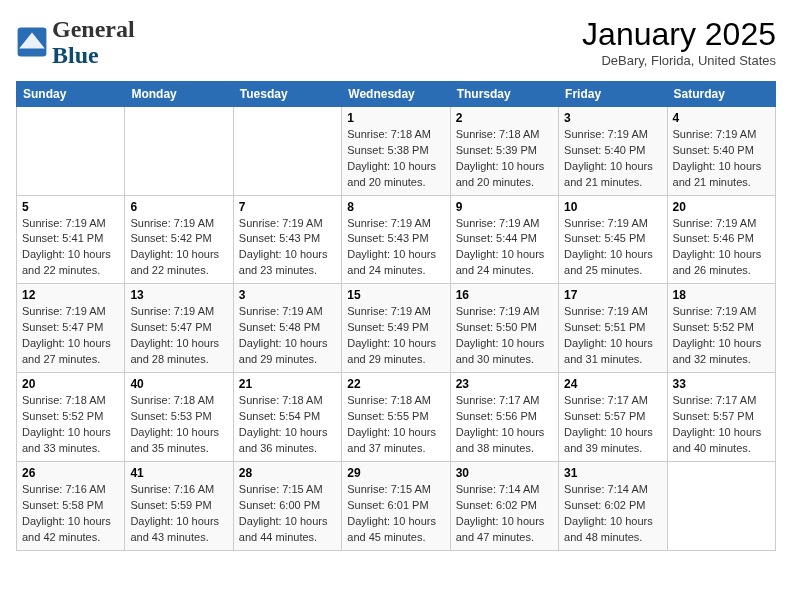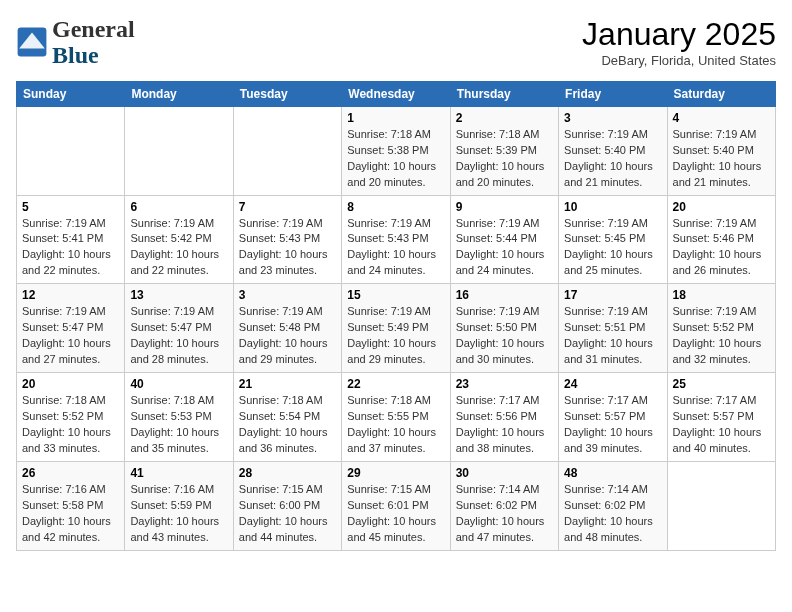--- a/index.html
+++ b/index.html
@@ -290,21 +290,21 @@
 and 38 minutes.</div>
         </td>
         <td>
           <span class="day-num">24</span>
           <div class="day-info" style="white-space: pre-line;">Sunrise: 7:17 AM
 Sunset: 5:57 PM
 Daylight: 10 hours
 and 39 minutes.</div>
         </td>
         <td>
-          <span class="day-num">25</span>
+          <span class="day-num">33</span>
           <div class="day-info" style="white-space: pre-line;">Sunrise: 7:17 AM
 Sunset: 5:57 PM
 Daylight: 10 hours
 and 40 minutes.</div>
         </td>
       </tr>
       <tr>
         <td>
           <span class="day-num">26</span>
           <div class="day-info" style="white-space: pre-line;">Sunrise: 7:16 AM
@@ -334,21 +334,21 @@
 and 45 minutes.</div>
         </td>
         <td>
           <span class="day-num">30</span>
           <div class="day-info" style="white-space: pre-line;">Sunrise: 7:14 AM
 Sunset: 6:02 PM
 Daylight: 10 hours
 and 47 minutes.</div>
         </td>
         <td>
-          <span class="day-num">48</span>
+          <span class="day-num">31</span>
           <div class="day-info" style="white-space: pre-line;">Sunrise: 7:14 AM
 Sunset: 6:02 PM
 Daylight: 10 hours
 and 48 minutes.</div>
         </td>
         <td class="empty-cell"></td>
       </tr>
     </tbody>
 </table>
 

